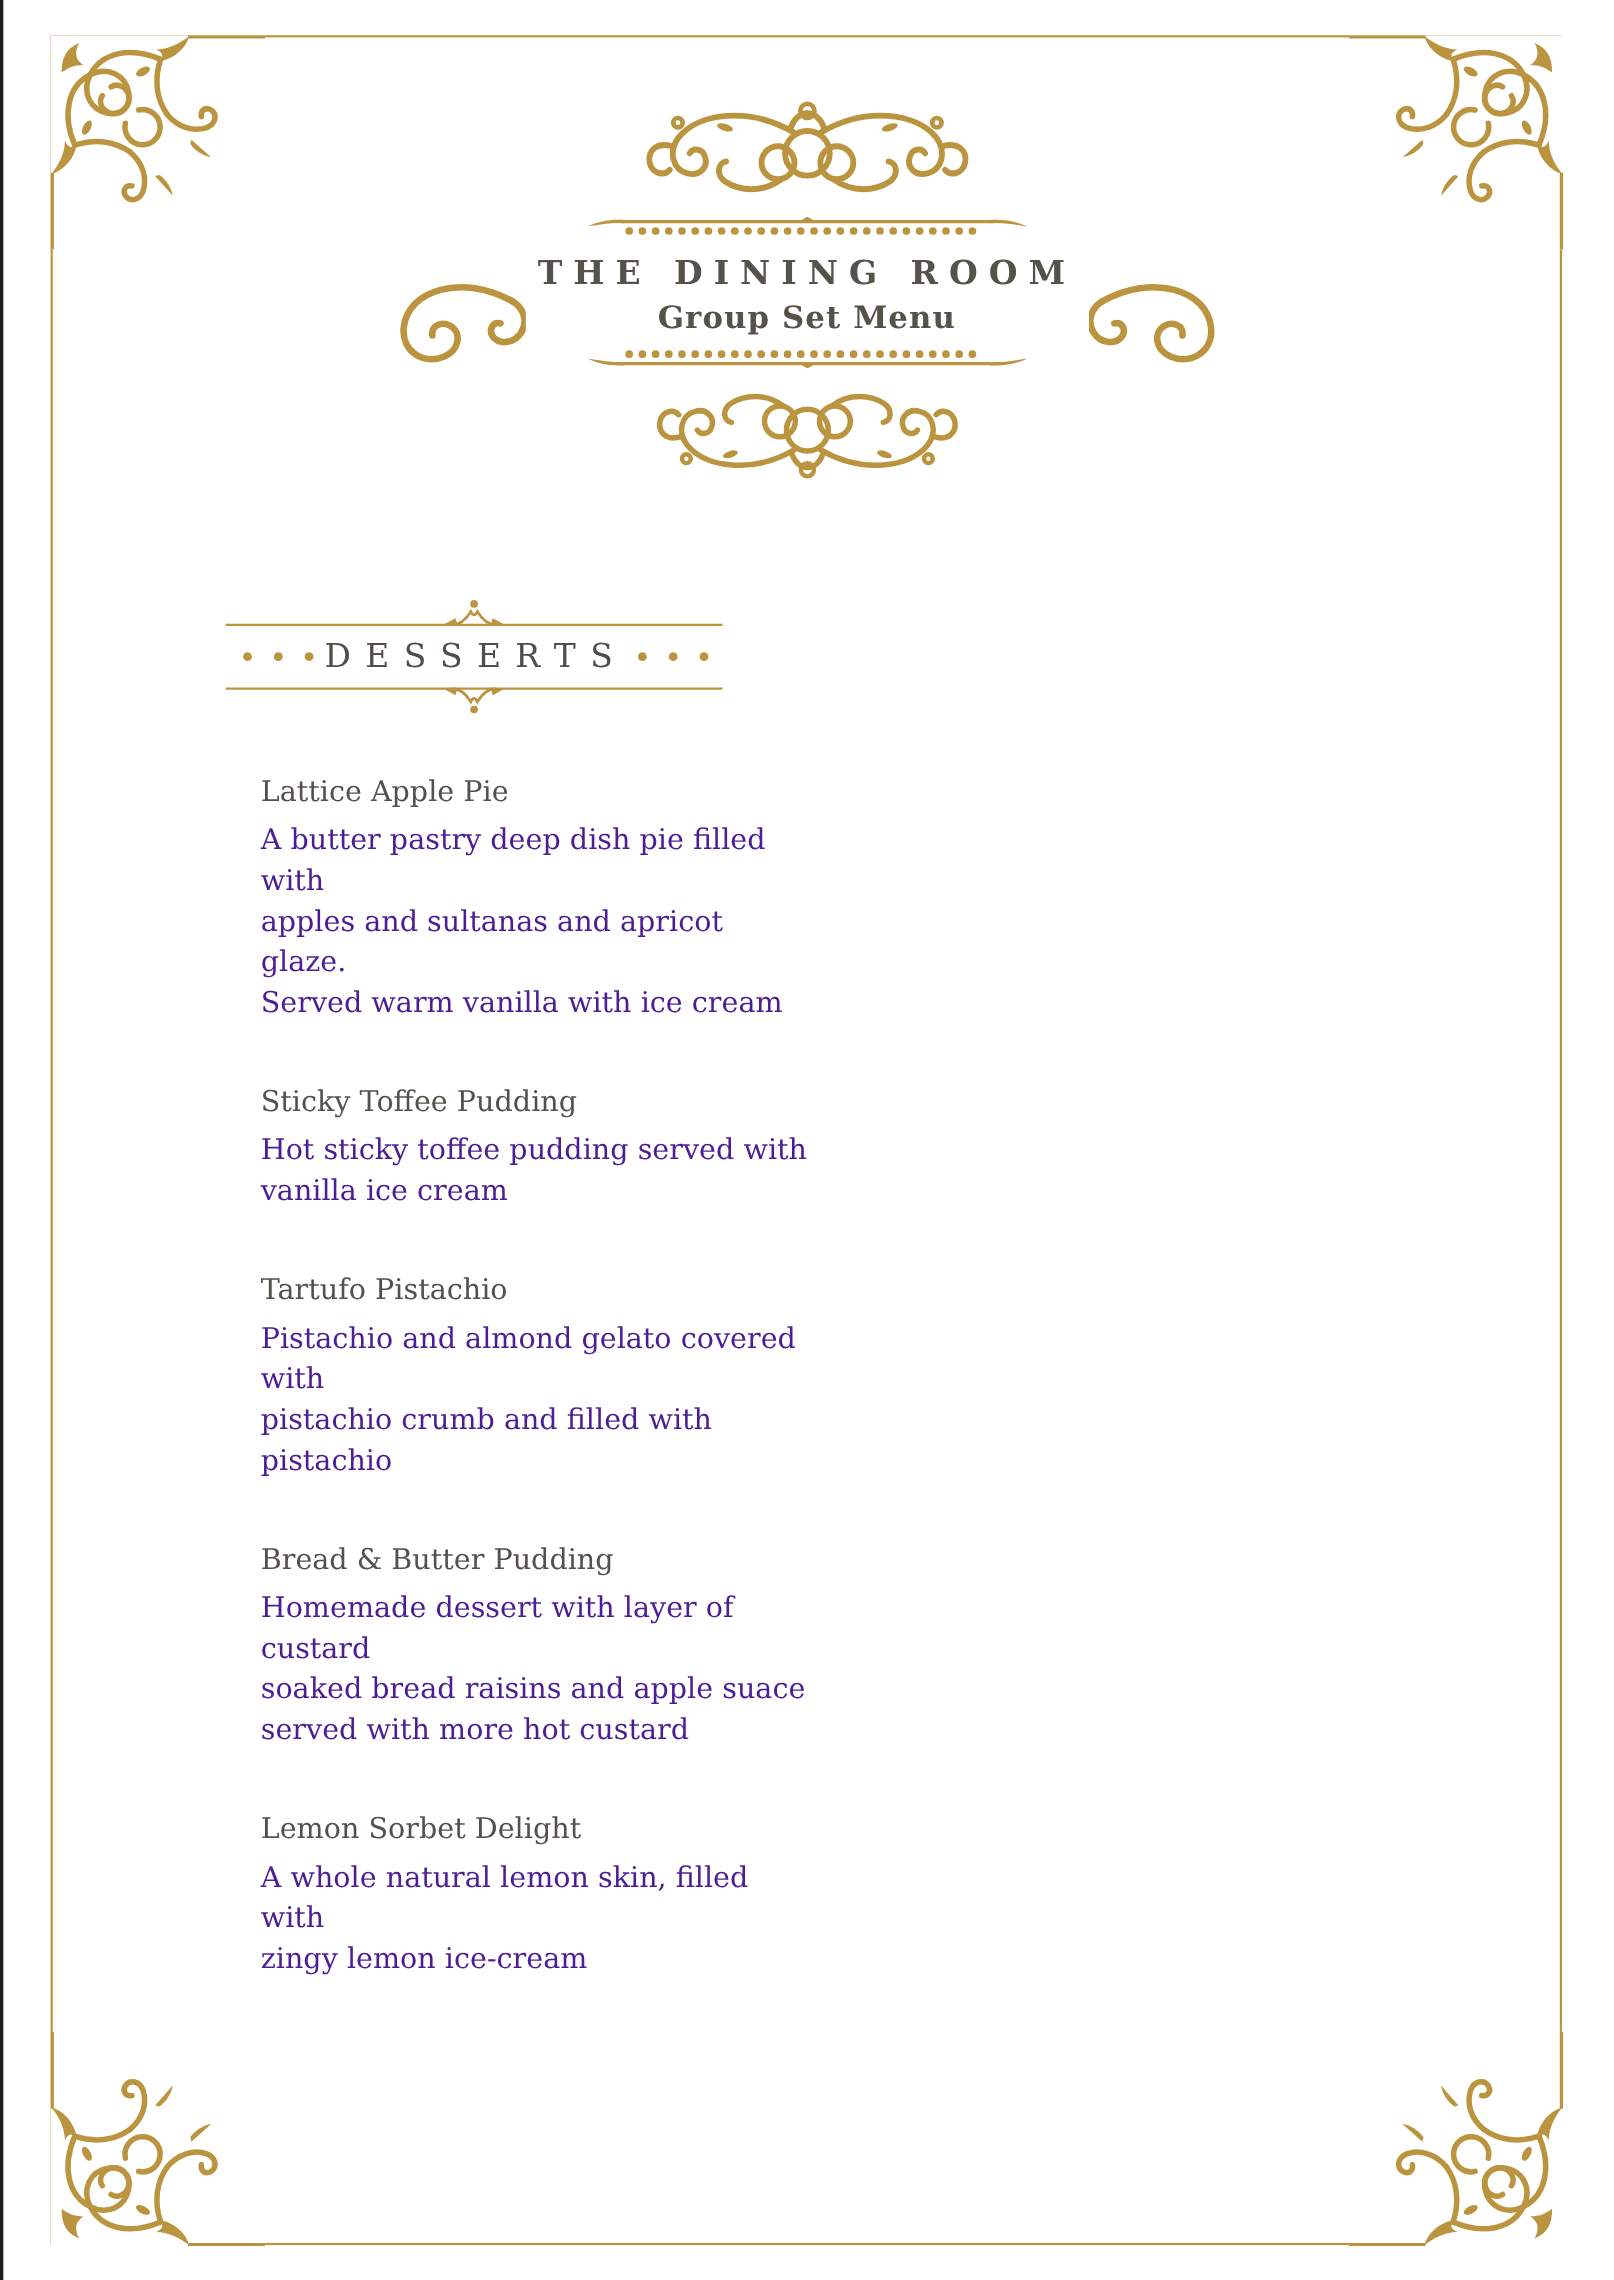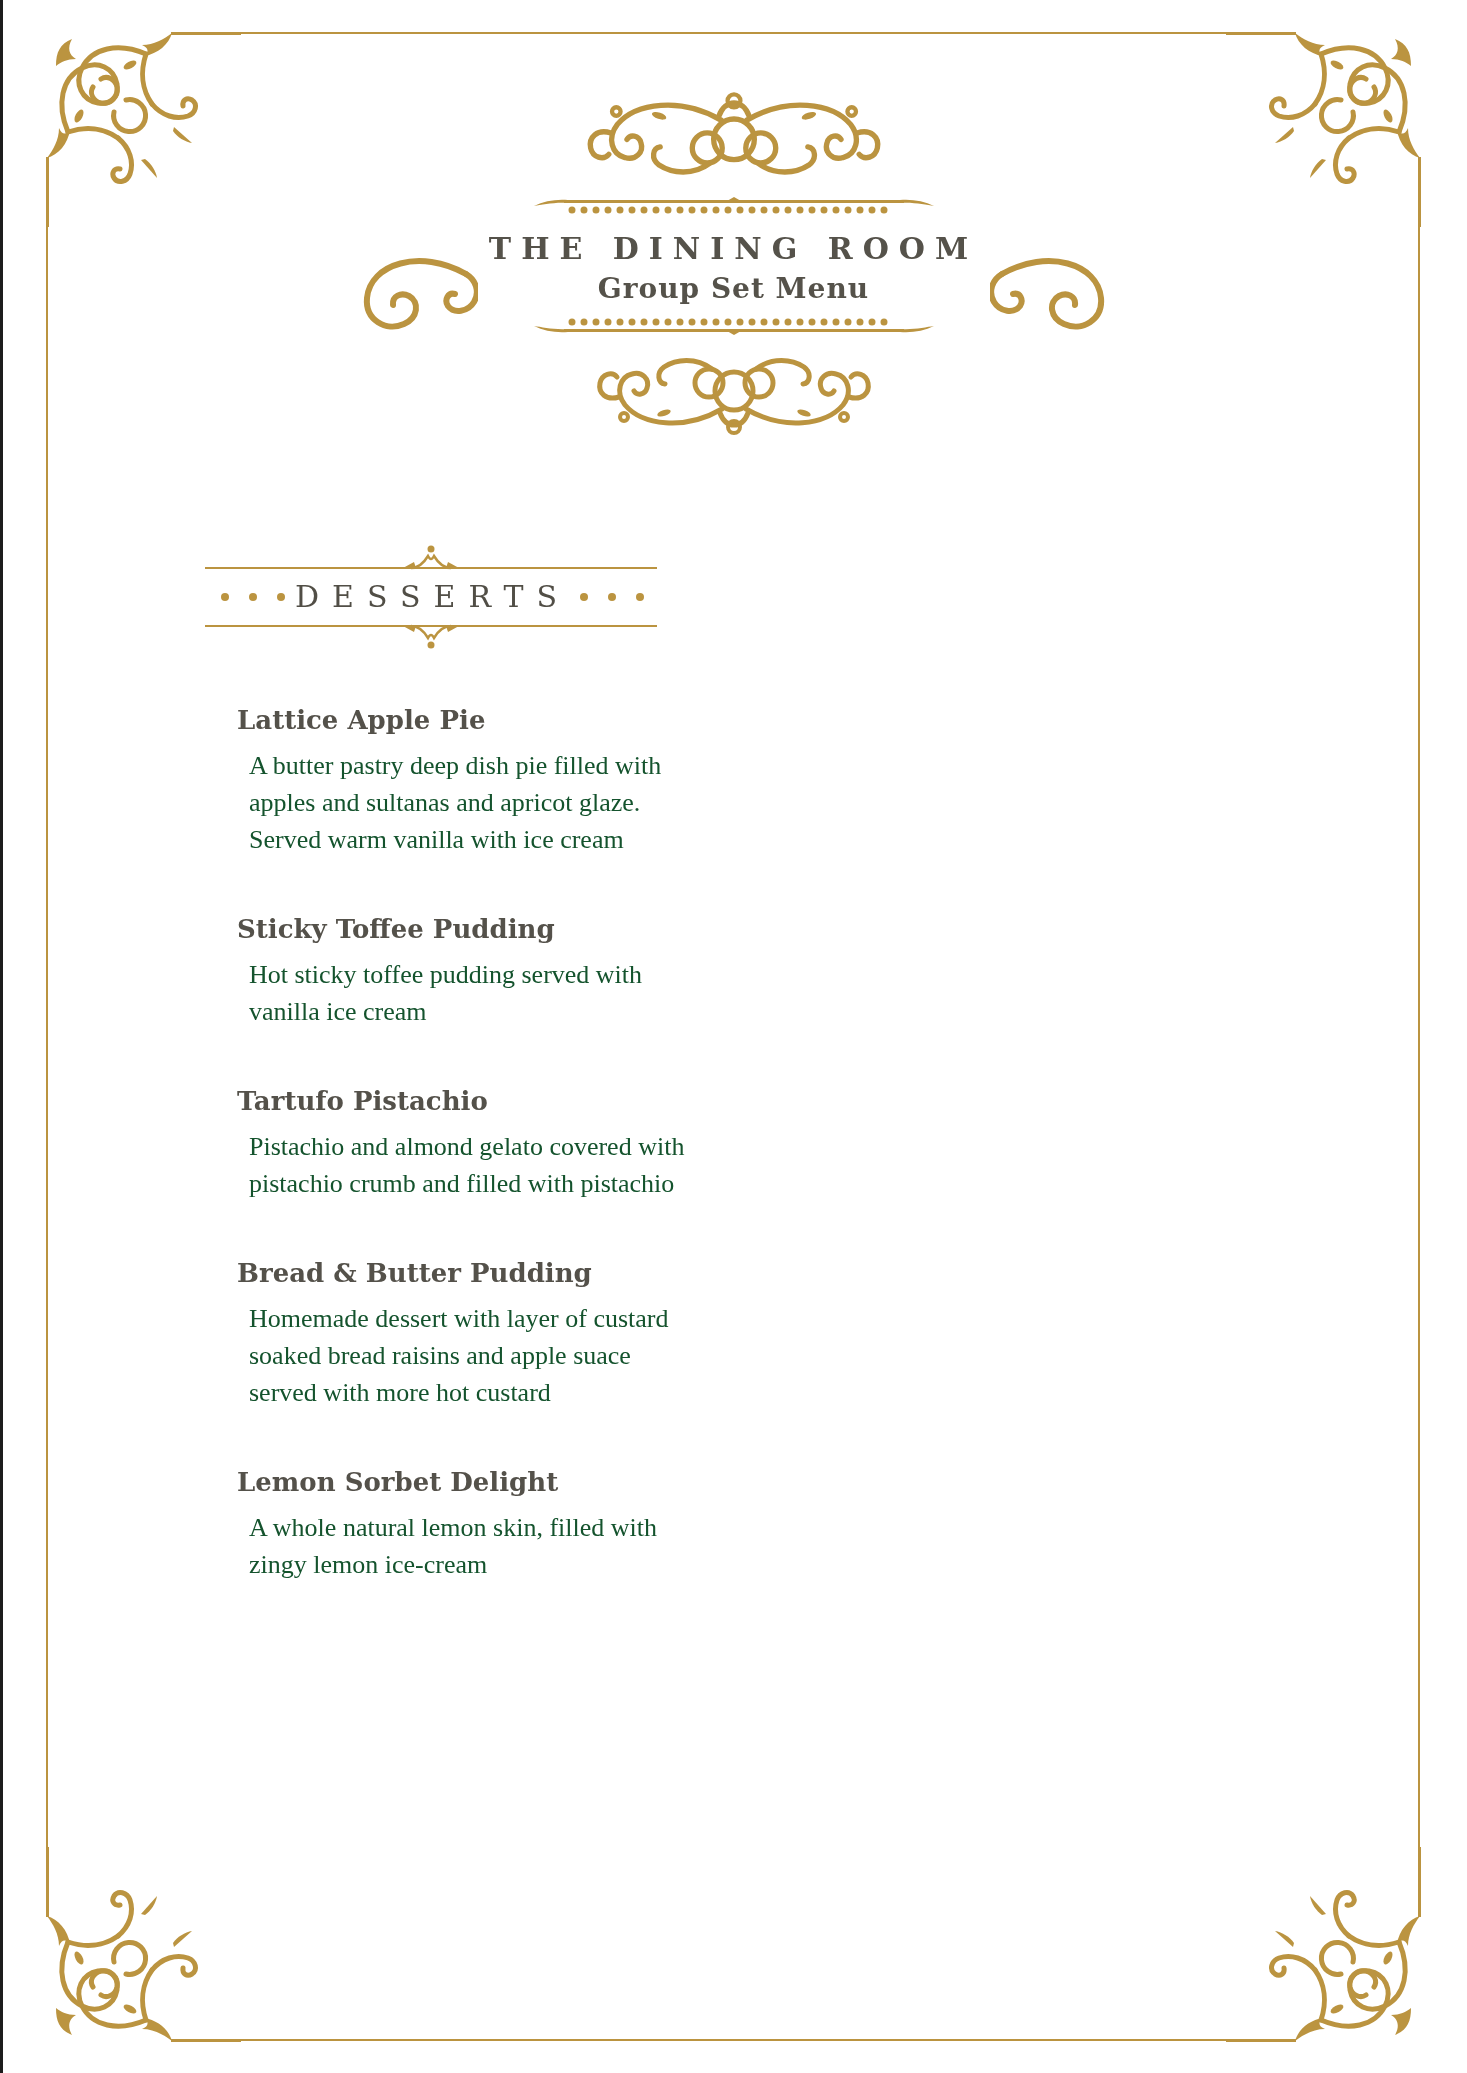--- a/index.html
+++ b/index.html
@@ -41,23 +41,23 @@
   .head-row{display:flex;align-items:center;justify-content:space-between;
       padding:0 6px;margin:8px 0 9px;}
   .dots{display:flex;align-items:center;}
   .dot{width:8px;height:8px;border-radius:50%;background:#bb9440;margin:0 10px;}
   .section-title{font-size:30px;font-weight:normal;letter-spacing:13px;
       color:#514e46;margin:0;}
 
   
   .menu{position:absolute;left:237px;top:705px;width:500px;}
   .item{margin-bottom:56px;}
-  .item-name{font-size:26px;font-weight:bold;color:#54514a;margin:0 0 11px;}
-  .item-desc{font-size:26px;line-height:37px;color:#14532d;margin:12px;
-      white-space:pre-line;font-family:Liberation Serif, serif;}
+  .item-name{font-size:26px;font-weight:normal;color:#54514a;margin:0 0 11px;}
+  .item-desc{font-size:26px;line-height:37px;color:#4c1d95;margin:0;
+      white-space:pre-line;}
   .defs{position:absolute;width:0;height:0;overflow:hidden;}
 </style>
 </head>
 <body>
 
 <svg class="defs" xmlns="http://www.w3.org/2000/svg">
   <defs>
     <symbol id="cornerSym" viewBox="0 0 195 195">
       <rect width="195" height="195" fill="#ffffff"></rect>
       <g id="cornerHalf" fill="none" stroke="#bb9440" stroke-width="5" stroke-linecap="round">

